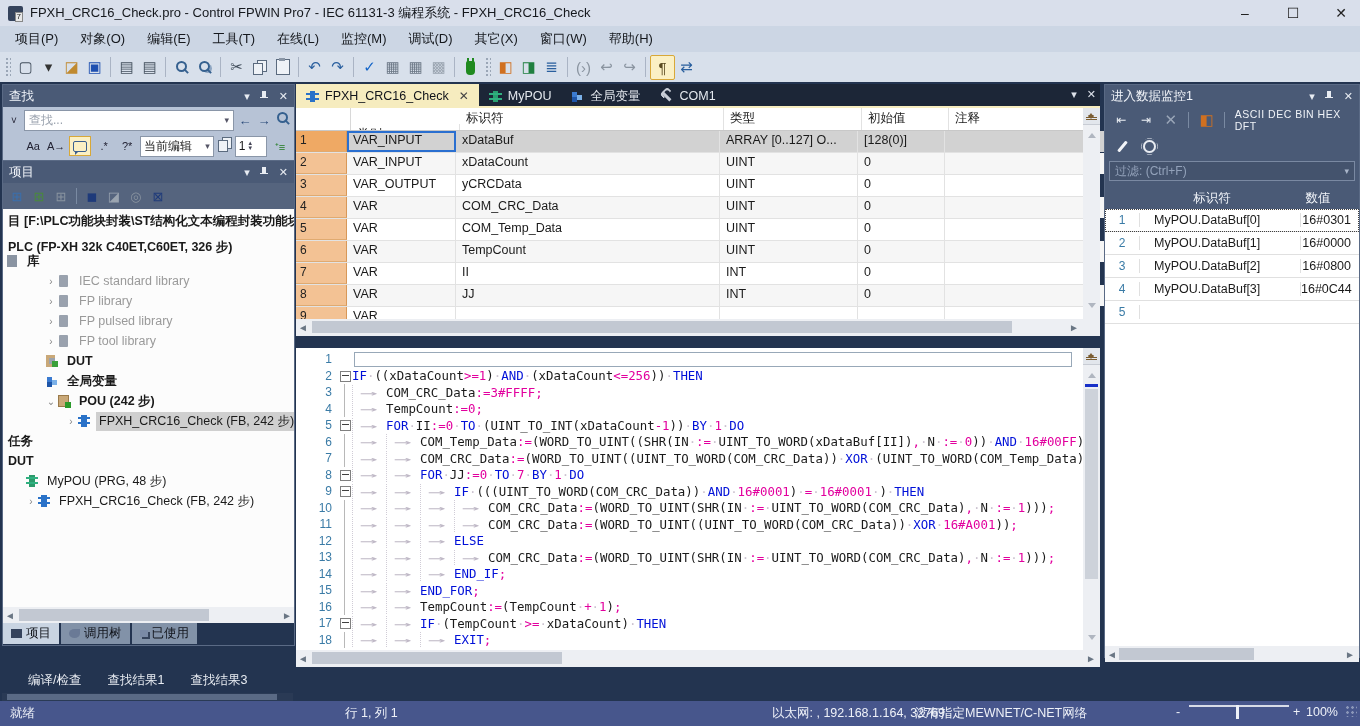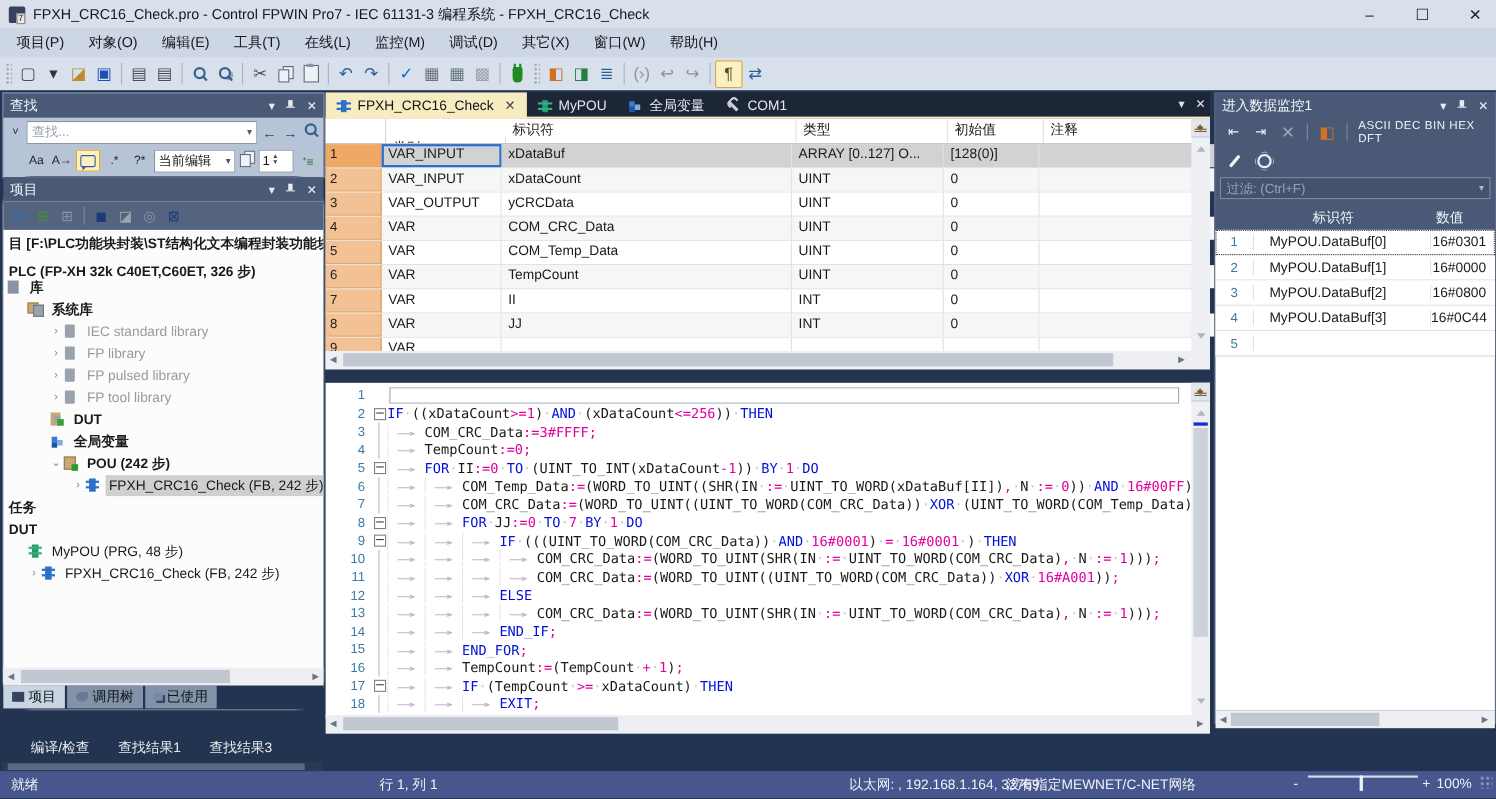--- a/index.html
+++ b/index.html
@@ -56,21 +56,21 @@
   .sbtn{min-width:18px;height:18px;display:inline-flex;align-items:center;justify-content:center;font-size:11px;color:#223;padding:0 1px;}
   .sbtn.tog{background:#fbf0c4;border:1px solid #d8a838;}
   .i-bubble{width:12px;height:9px;border:1.5px solid #3a5f8f;border-radius:2px;position:relative;display:inline-block;}
   .i-bubble::after{content:"";position:absolute;left:1px;bottom:-4px;border:2px solid transparent;border-top-color:#3a5f8f;border-left-color:#3a5f8f;}
   .sdrop{width:70px;height:19px;background:#fff;border:1px solid #8a96a8;font-size:12px;display:flex;align-items:center;padding:0 3px;color:#222;}
   .sdrop .dd{margin-left:auto;font-size:9px;color:#556;}
   .scount{width:26px;height:19px;background:#fff;border:1px solid #8a96a8;font-size:12px;display:flex;align-items:center;padding:0 3px;}
   .spin{display:inline-flex;flex-direction:column;font-size:6px;color:#445;line-height:5px;margin-left:2px;}
 
   
-  .proj-panel{left:2px;top:160px;width:291px;height:484px;background:#fcfcfc;display:flex;flex-direction:column;border-radius:27px;}
+  .proj-panel{left:2px;top:160px;width:291px;height:484px;background:#fcfcfc;display:flex;flex-direction:column;}
   .proj-tools{height:26px;background:#55647e;display:flex;align-items:center;gap:2px;padding:0 4px;}
   .pti{width:20px;height:20px;display:inline-flex;align-items:center;justify-content:center;font-size:13px;}
   .ptsep{width:1px;height:16px;background:#7a8aa2;margin:0 3px;}
   .tree{flex:1;overflow:hidden;padding-top:2px;position:relative;}
   .trow{height:20px;display:flex;align-items:center;white-space:nowrap;font-size:12.5px;}
   .trow .exp{width:12px;text-align:center;color:#888;font-size:10px;flex:0 0 12px;}
   .trow .lbl{padding:1px 3px;}
   .trow .lbl.sel{background:#cfcfcf;}
   .ti{width:14px;height:12px;margin-right:5px;flex:0 0 14px;position:relative;display:inline-block;}
   .ti::before{content:"";position:absolute;inset:0;}
@@ -327,24 +327,20 @@
         <div class="trow" style="padding-left: 2px;">
           <span class="lbl" style="font-weight: bold;">目 [F:\PLC功能块封装\ST结构化文本编程封装功能块\</span>
         </div>
         <div class="trow" style="padding-left: 2px;">
           <span class="lbl" style="font-weight: bold; margin-top: 12px;">PLC (FP-XH 32k C40ET,C60ET, 326 步)</span>
         </div>
         <div class="trow" style="padding-left: 2px;">
           <span class="ti ti-lib"></span>
           <span class="lbl" style="font-weight: bold;">库</span>
         </div>
-        <div class="trow" style="padding-left: 22px;">
-          <span class="ti ti-syslib"></span>
-          <span class="lbl" style="font-weight: bold;">系统库</span>
-        </div>
         <div class="trow" style="padding-left: 42px;">
           <span class="exp">›</span>
           <span class="ti ti-library"></span>
           <span class="lbl gray-t">IEC standard library</span>
         </div>
         <div class="trow" style="padding-left: 42px;">
           <span class="exp">›</span>
           <span class="ti ti-library"></span>
           <span class="lbl gray-t">FP library</span>
         </div>

